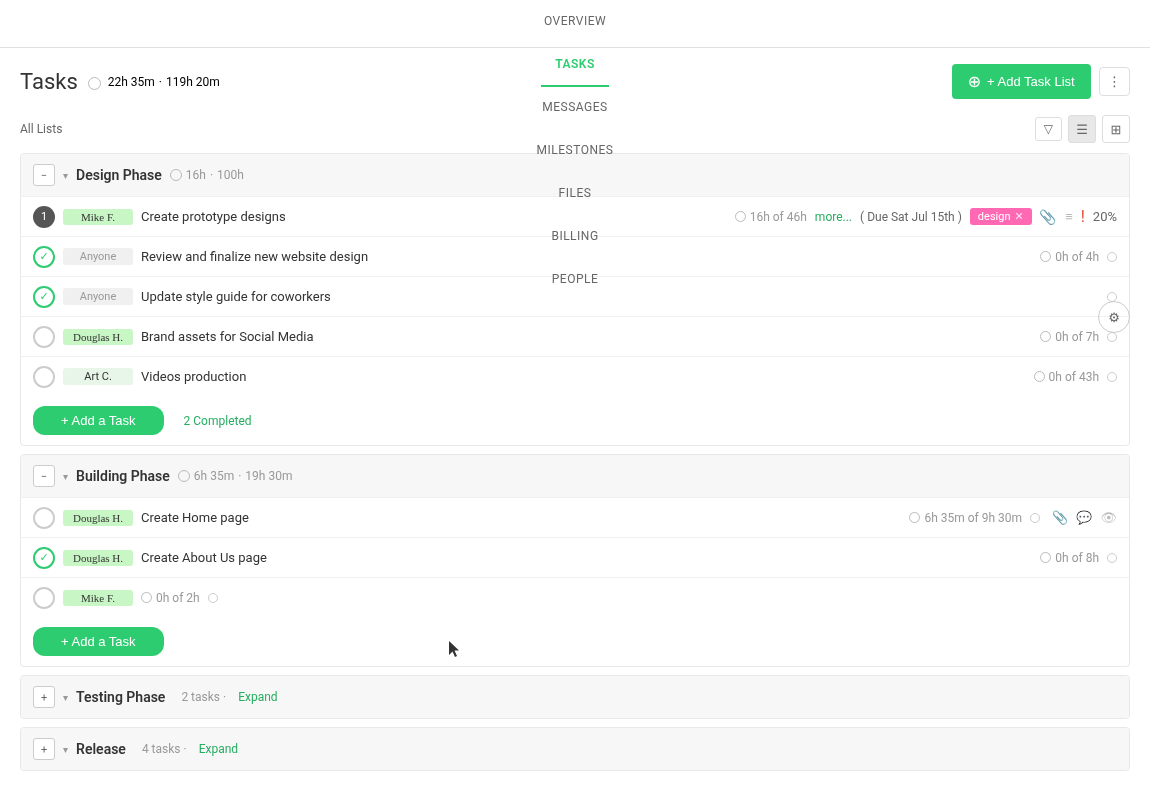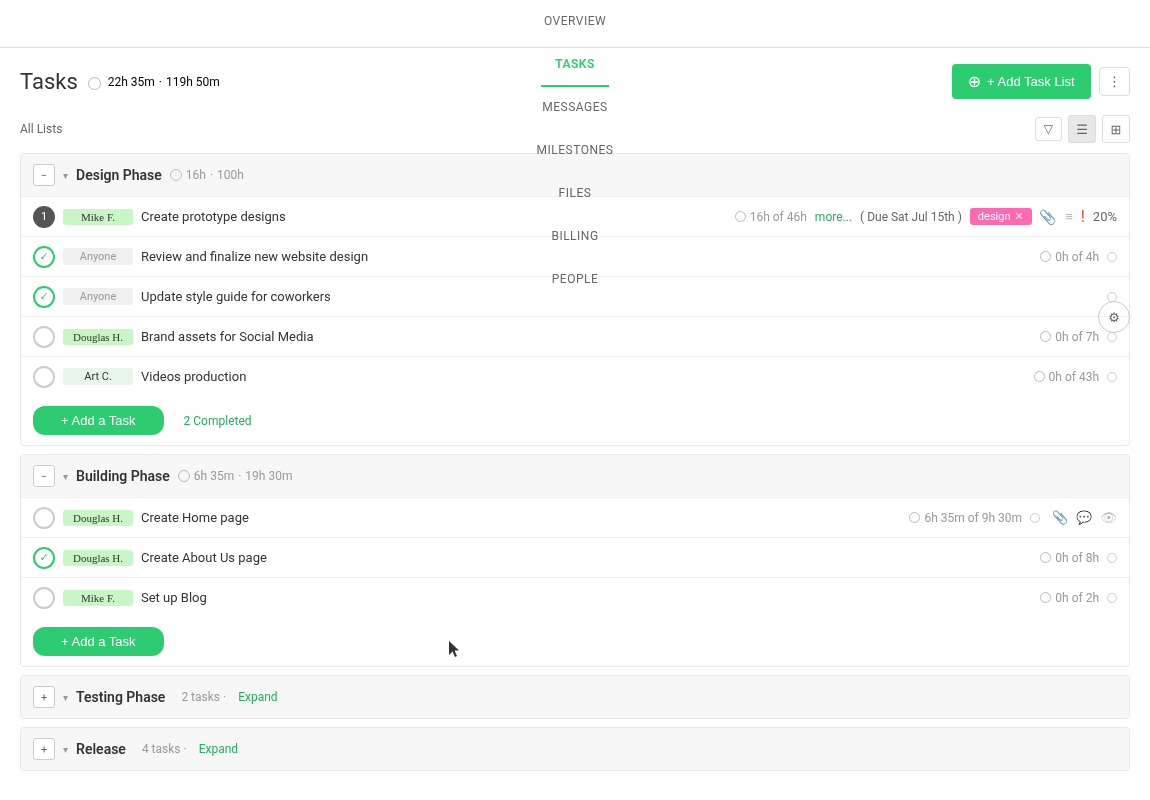--- a/index.html
+++ b/index.html
@@ -85,21 +85,21 @@
     <div class="nav-gear">⚙</div>
   </div>
 </div>
 
 <div class="page-header">
   <span class="page-title">Tasks</span>
   <span class="page-meta">
     <span style="width:13px;height:13px;border:1.5px solid #bbb;border-radius:50%;display:inline-block;margin-right:3px;position:relative;top:1px;"></span>
     <span>22h 35m</span>
     <span> · </span>
-    <span>119h 50m</span>
+    <span>119h 20m</span>
   </span>
   <div class="header-actions">
     <button class="btn-add-list">
       <span style="font-size:16px;font-weight:300;">⊕</span>
       <span>+ Add Task List</span>
     </button>
     <button class="btn-more-opts">⋮</button>
   </div>
 </div>
 
@@ -227,21 +227,20 @@
     <span class="task-time">
       <span style="width:11px;height:11px;border:1.5px solid #bbb;border-radius:50%;display:inline-block;"></span>
       <span>0h of 8h</span>
     </span>
     <span class="dot-icon"></span>
   </div>
 
   <div class="task-row">
     <div class="task-check"></div>
     <div class="task-assignee highlight">Mike F.</div>
-    <span class="task-name">Set up Blog</span>
     <span class="task-time">
       <span style="width:11px;height:11px;border:1.5px solid #bbb;border-radius:50%;display:inline-block;"></span>
       <span>0h of 2h</span>
     </span>
     <span class="dot-icon"></span>
   </div>
 
   <div class="add-task-row">
     <button class="btn-add-task">+ Add a Task</button>
   </div>

